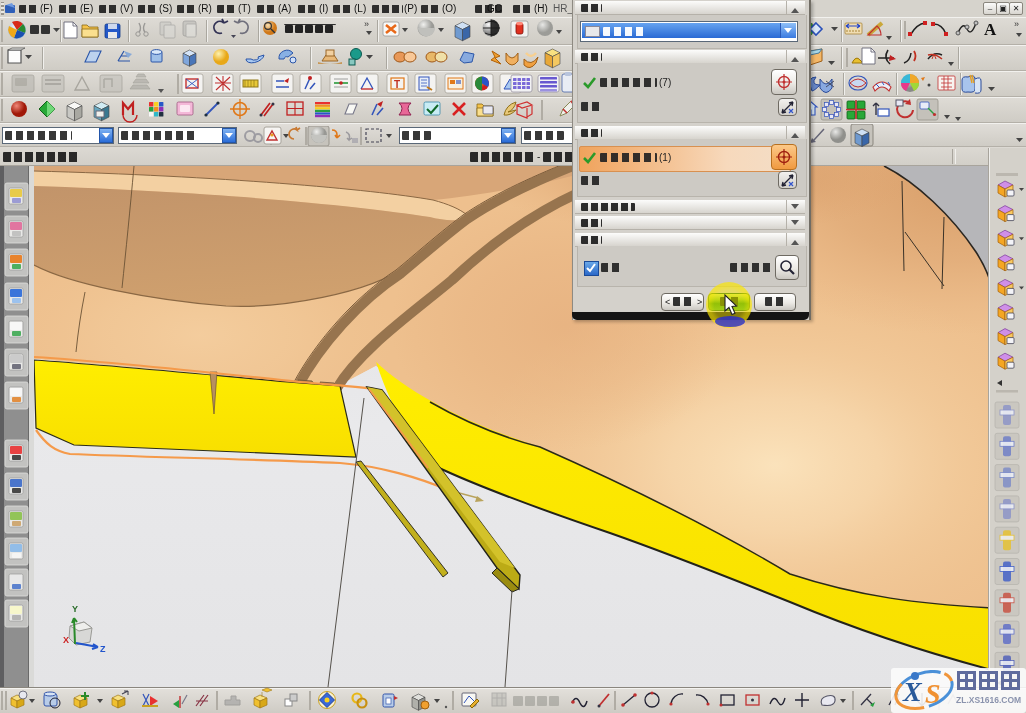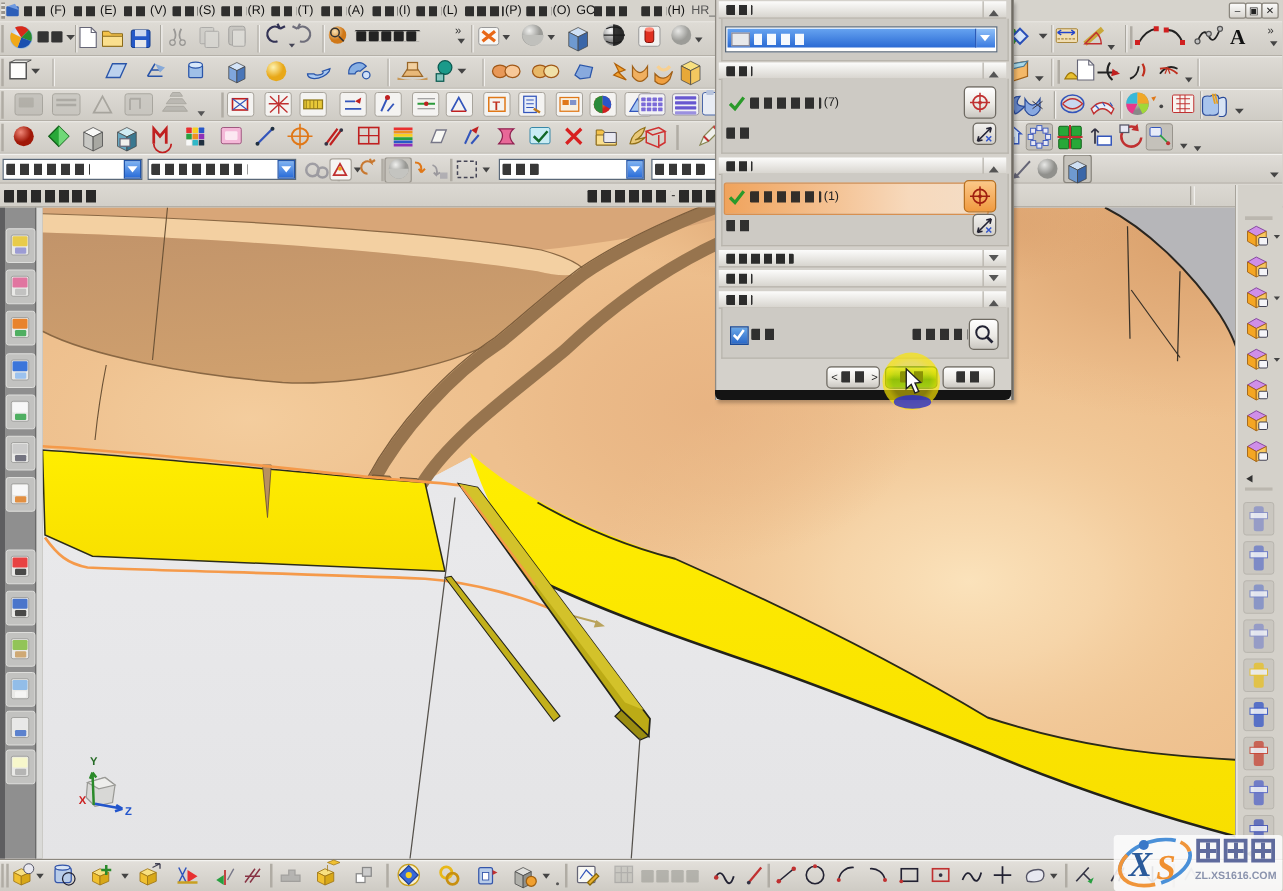--- a/index.html
+++ b/index.html
@@ -32,21 +32,21 @@
 <i class="ab" style="left:298px;top:5px;width:20px;height:8px;background:repeating-linear-gradient(90deg,#111 0 7px,transparent 7px 10px);opacity:0.85;border-radius:1px"></i>
 <span class="ab" style="left:319px;top:3px;font-size:10px;color:#111">(I)</span>
 <i class="ab" style="left:333px;top:5px;width:20px;height:8px;background:repeating-linear-gradient(90deg,#111 0 7px,transparent 7px 10px);opacity:0.85;border-radius:1px"></i>
 <span class="ab" style="left:354px;top:3px;font-size:10px;color:#111">(L)</span>
 <i class="ab" style="left:372px;top:5px;width:31px;height:8px;background:repeating-linear-gradient(90deg,#111 0 7px,transparent 7px 10px);opacity:0.85;border-radius:1px"></i>
 <span class="ab" style="left:404px;top:3px;font-size:10px;color:#111">(P)</span>
 <i class="ab" style="left:421px;top:5px;width:20px;height:8px;background:repeating-linear-gradient(90deg,#111 0 7px,transparent 7px 10px);opacity:0.85;border-radius:1px"></i>
 <span class="ab" style="left:442px;top:3px;font-size:10px;color:#111">(O)</span>
 <i class="ab" style="left:513px;top:5px;width:20px;height:8px;background:repeating-linear-gradient(90deg,#111 0 7px,transparent 7px 10px);opacity:0.85;border-radius:1px"></i>
 <span class="ab" style="left:534px;top:3px;font-size:10px;color:#111">(H)</span>
-<span class="ab" style="left:461px;top:3px;font-size:10px;color:#111">GC</span>
+<span class="ab" style="left:487px;top:3px;font-size:10px;color:#111">GC</span>
 <i class="ab" style="left:475px;top:5px;width:27px;height:8px;background:repeating-linear-gradient(90deg,#111 0 7px,transparent 7px 10px);opacity:0.85;border-radius:1px"></i>
 <span class="ab" style="left:553px;top:3px;font-size:10px;color:#555">HR_</span>
 <span class="ab" style="left:983px;top:2px;width:12px;height:11px;background:linear-gradient(#fbfbfa,#d8d5cf);border:1px solid #8a867e;border-radius:2px;font-size:8px;text-align:center;line-height:11px;color:#222">–</span>
 <span class="ab" style="left:996px;top:2px;width:12px;height:11px;background:linear-gradient(#fbfbfa,#d8d5cf);border:1px solid #8a867e;border-radius:2px;font-size:8px;text-align:center;line-height:11px;color:#222">▣</span>
 <span class="ab" style="left:1009px;top:2px;width:12px;height:11px;background:linear-gradient(#fbfbfa,#d8d5cf);border:1px solid #8a867e;border-radius:2px;font-size:8px;text-align:center;line-height:11px;color:#222">✕</span>
 <svg class="ab" style="left:0;top:17px" width="1026" height="106">
     <linearGradient id="rowg" x1="0" y1="0" x2="0" y2="1">
       <stop offset="0" stop-color="#dedbd5"></stop>
       <stop offset="1" stop-color="#cfccc5"></stop>
     </linearGradient>

